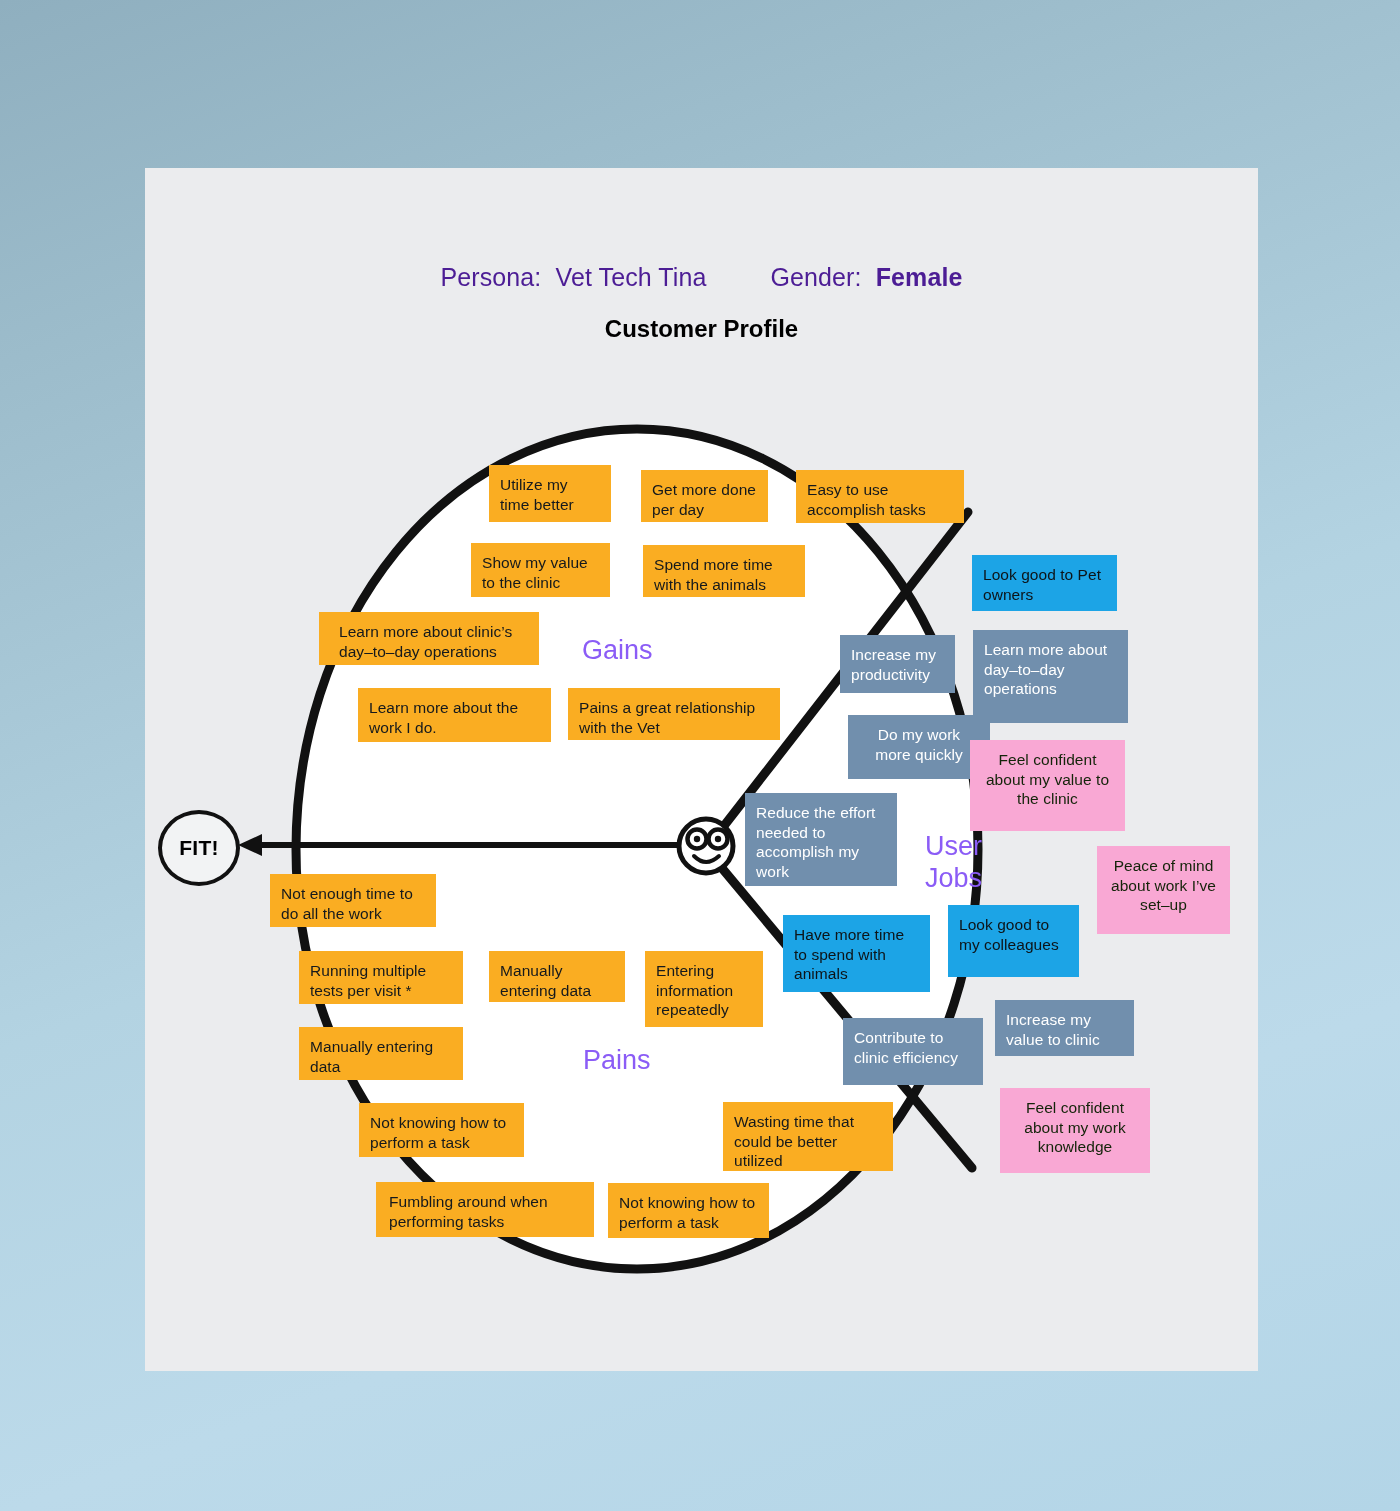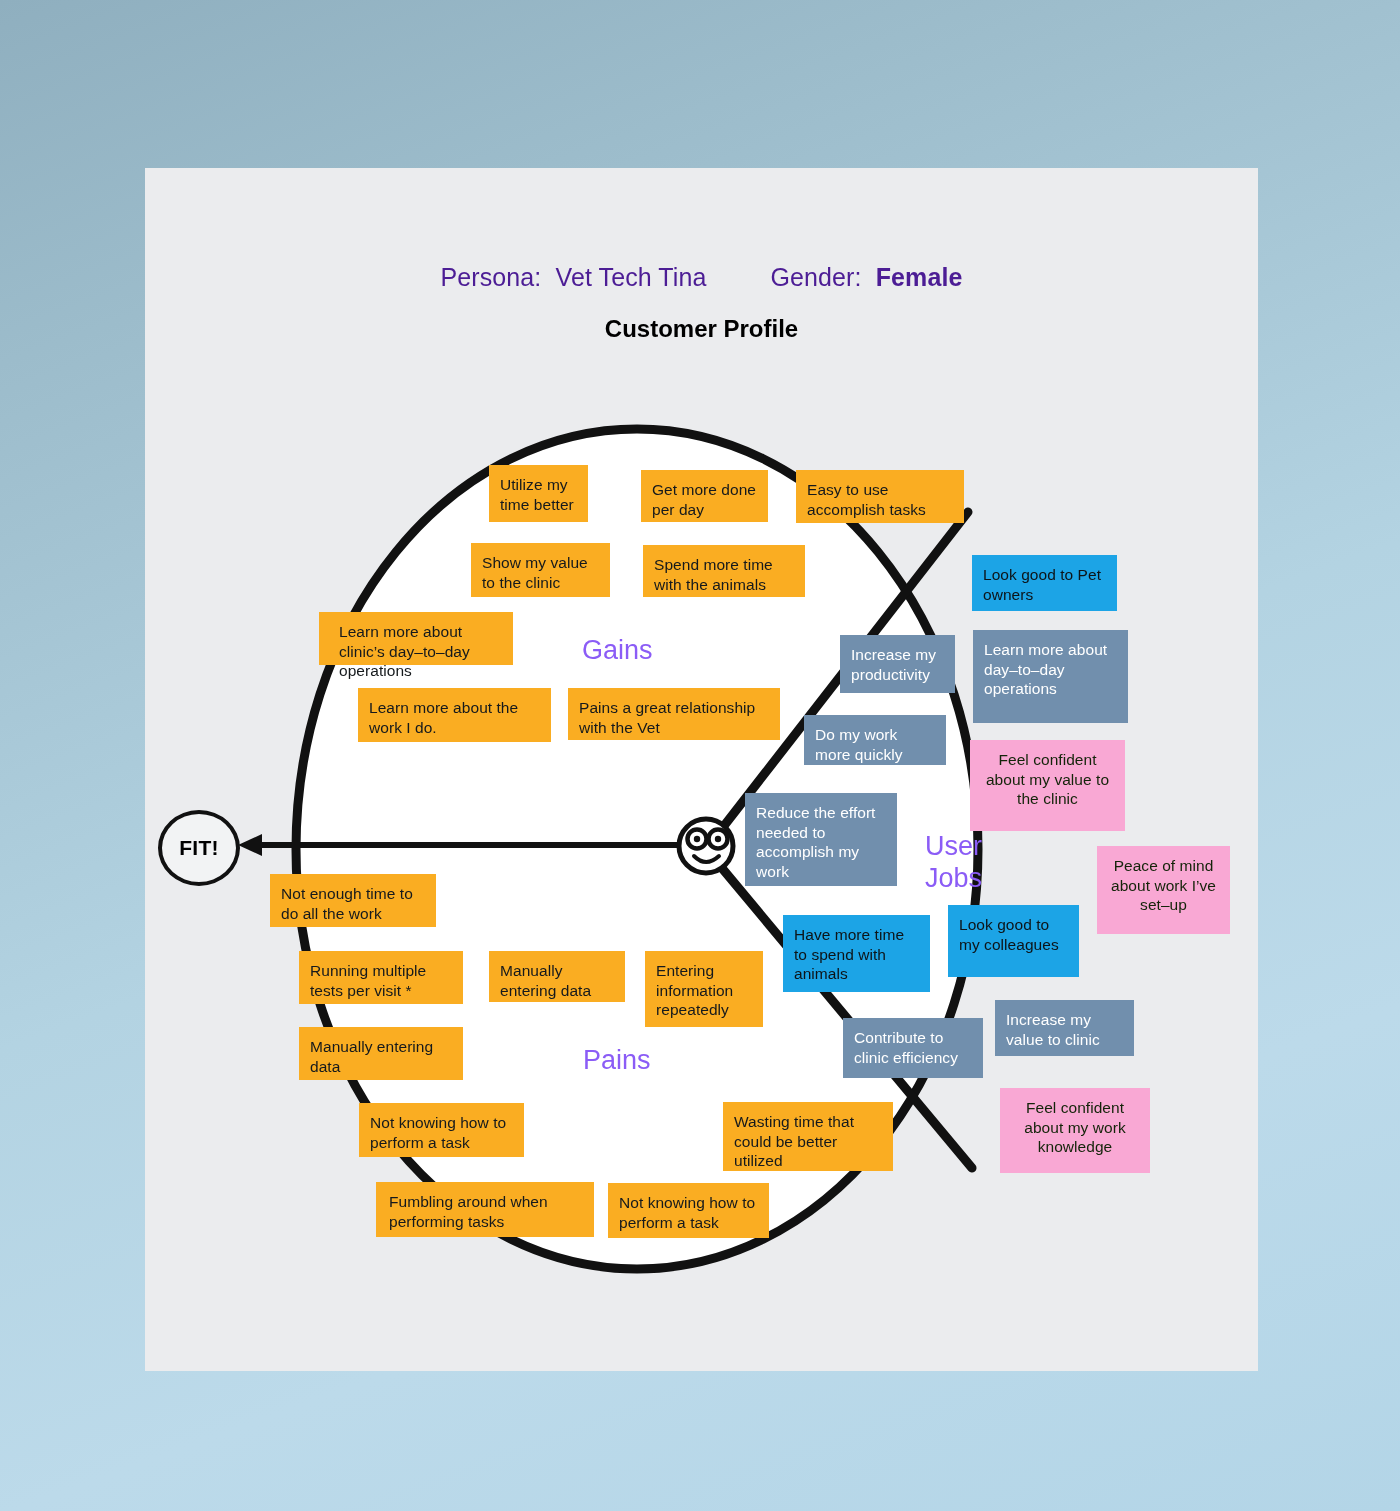--- a/index.html
+++ b/index.html
@@ -156,48 +156,48 @@
   <div id="fit-circle">
     <span>FIT!</span>
   </div>
 
   <div class="section-label" id="label-gains">Gains</div>
   <div class="section-label" id="label-pains">Pains</div>
   <div class="section-label" id="label-userjobs">User
 Jobs</div>
 
   <div id="notes-gains">
-      <div class="note orange" style="left: 489px; top: 465px; width: 99px; height: 57px;">Utilize my time better</div>
+      <div class="note orange" style="left: 489px; top: 465px; width: 122px; height: 57px;">Utilize my time better</div>
       <div class="note orange" style="left: 641px; top: 470px; width: 127px; height: 52px;">Get more done per day</div>
       <div class="note orange" style="left: 796px; top: 470px; width: 168px; height: 53px;">Easy to use accomplish tasks</div>
       <div class="note orange" style="left: 471px; top: 543px; width: 139px; height: 54px;">Show my value to the clinic</div>
       <div class="note orange" style="left: 643px; top: 545px; width: 162px; height: 52px;">Spend more time with the animals</div>
-      <div class="note orange" style="left: 319px; top: 612px; width: 194px; height: 53px; padding-left: 20px;">Learn more about clinic’s day–to–day operations</div>
+      <div class="note orange" style="left: 319px; top: 612px; width: 220px; height: 53px; padding-left: 20px;">Learn more about clinic’s day–to–day operations</div>
       <div class="note orange" style="left: 358px; top: 688px; width: 193px; height: 54px;">Learn more about the work I do.</div>
       <div class="note orange" style="left: 568px; top: 688px; width: 212px; height: 52px;">Pains a great relationship with the Vet</div>
     </div>
   <div id="notes-pains">
       <div class="note orange" style="left: 270px; top: 874px; width: 166px; height: 53px;">Not enough time to do all the work</div>
       <div class="note orange" style="left: 299px; top: 951px; width: 164px; height: 53px;">Running multiple tests per visit *</div>
       <div class="note orange" style="left: 489px; top: 951px; width: 136px; height: 51px;">Manually entering data</div>
       <div class="note orange" style="left: 645px; top: 951px; width: 118px; height: 76px;">Entering information repeatedly</div>
       <div class="note orange" style="left: 299px; top: 1027px; width: 164px; height: 53px;">Manually entering data</div>
       <div class="note orange" style="left: 359px; top: 1103px; width: 165px; height: 54px;">Not knowing how to perform a task</div>
       <div class="note orange" style="left: 723px; top: 1102px; width: 170px; height: 69px;">Wasting time that could be better utilized</div>
       <div class="note orange" style="left: 376px; top: 1182px; width: 218px; height: 55px; padding-left: 13px;">Fumbling around when performing tasks</div>
       <div class="note orange" style="left: 608px; top: 1183px; width: 161px; height: 55px;">Not knowing how to perform a task</div>
     </div>
   <div id="notes-jobs">
       <div class="note slate" style="left: 840px; top: 635px; width: 115px; height: 58px;">Increase my productivity</div>
       <div class="note cyan" style="left: 972px; top: 555px; width: 145px; height: 56px;">Look good to Pet owners</div>
       <div class="note slate" style="left: 973px; top: 630px; width: 155px; height: 93px;">Learn more about day–to–day operations</div>
-      <div class="note slate" style="left: 804px; top: 715px; width: 142px; height: 50px;">Do my work more quickly</div>
+      <div class="note slate" style="left: 848px; top: 715px; width: 142px; height: 64px; text-align: center;">Do my work more quickly</div>
       <div class="note green" style="left: 970px; top: 740px; width: 155px; height: 91px;">Feel confident about my value to the clinic</div>
       <div class="note slate" style="left: 745px; top: 793px; width: 152px; height: 93px;">Reduce the effort needed to accomplish my work</div>
       <div class="note green" style="left: 1097px; top: 846px; width: 133px; height: 88px;">Peace of mind about work I’ve set–up</div>
       <div class="note cyan" style="left: 783px; top: 915px; width: 147px; height: 77px;">Have more time to spend with animals</div>
       <div class="note cyan" style="left: 948px; top: 905px; width: 131px; height: 72px;">Look good to my colleagues</div>
-      <div class="note slate" style="left: 843px; top: 1018px; width: 140px; height: 60px;">Contribute to clinic efficiency</div>
+      <div class="note slate" style="left: 843px; top: 1018px; width: 140px; height: 67px;">Contribute to clinic efficiency</div>
       <div class="note slate" style="left: 995px; top: 1000px; width: 139px; height: 56px;">Increase my value to clinic</div>
       <div class="note green" style="left: 1000px; top: 1088px; width: 150px; height: 85px;">Feel confident about my work knowledge</div>
     </div>
 
 </div>
 
 </body></html>

